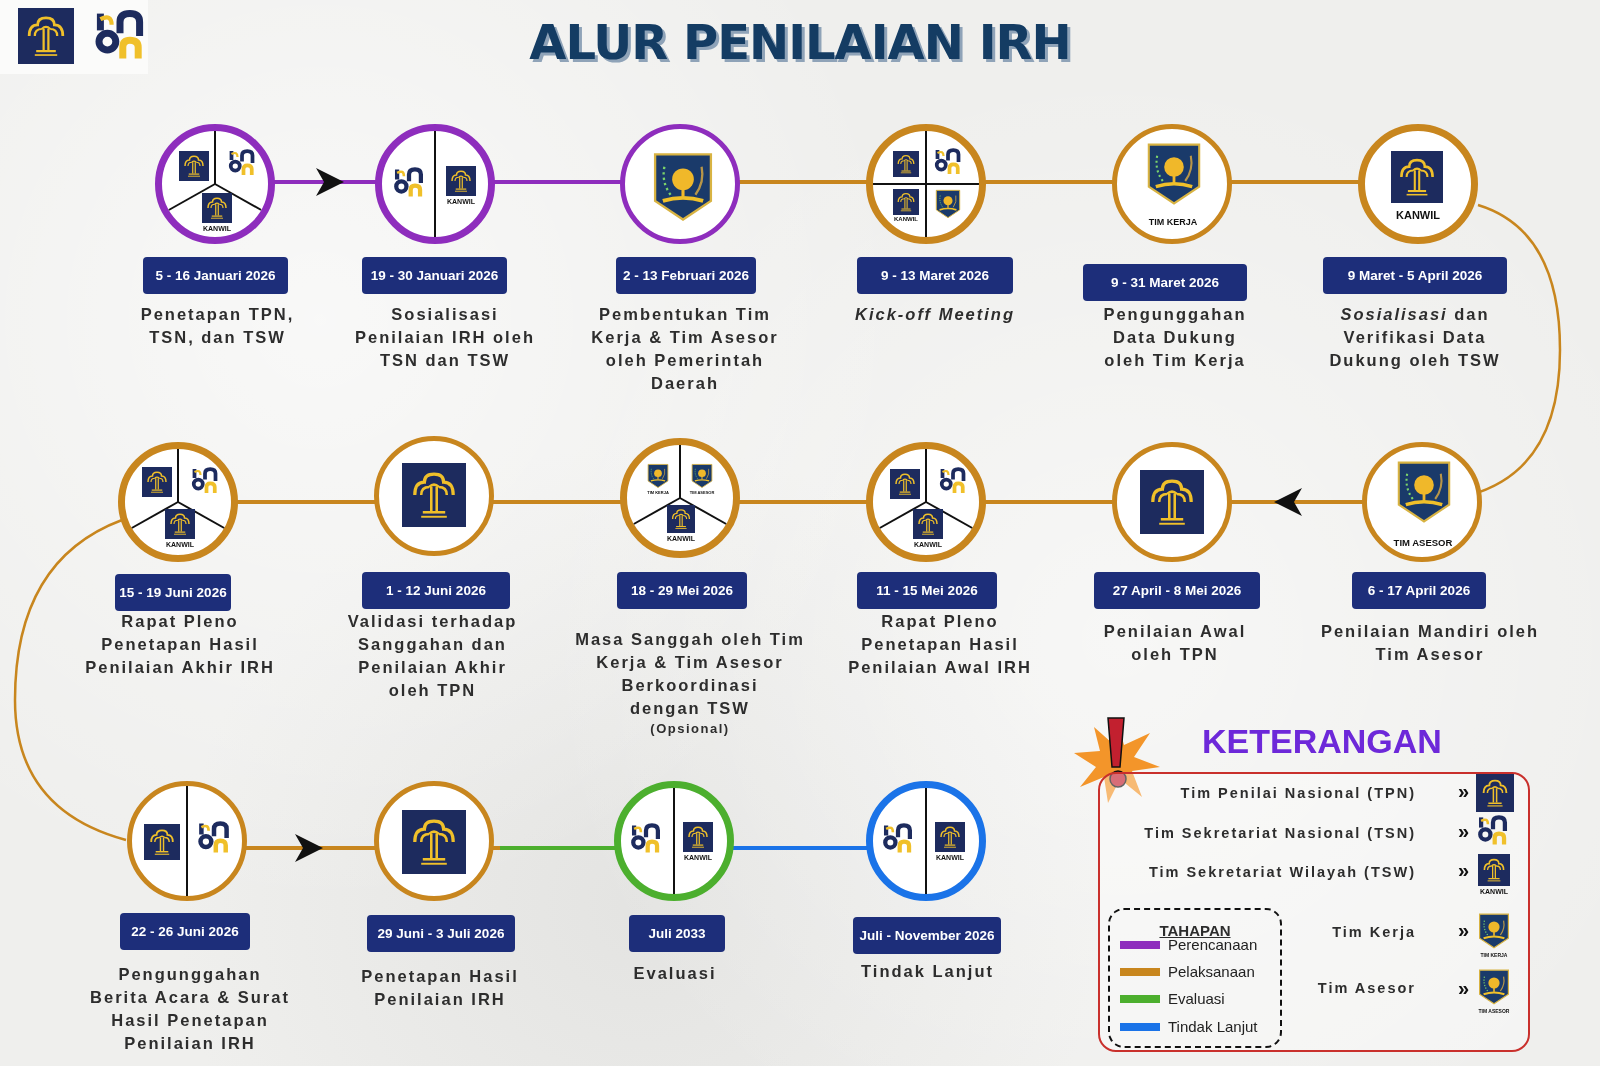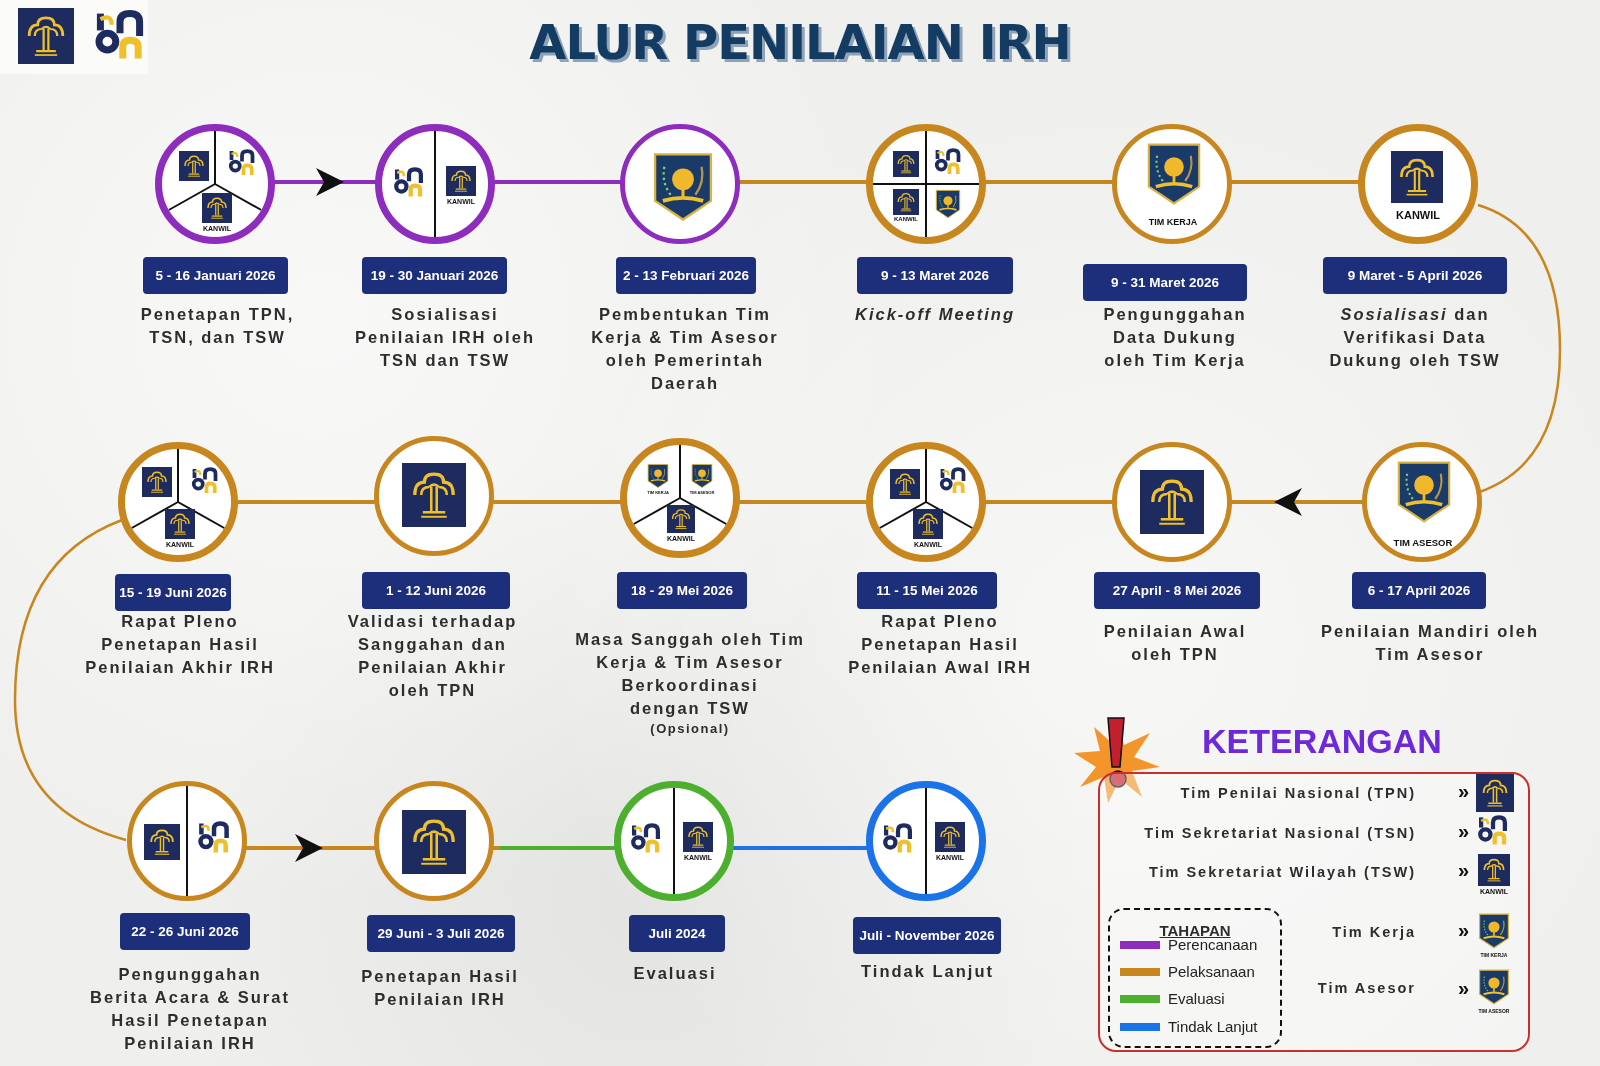--- a/index.html
+++ b/index.html
@@ -391,21 +391,21 @@
 <div class="node" style="left:614px;top:781px;border:7px solid #4caf2e;">
   <div class="div-v"></div>
   <svg class="emb" style="left:8px;top:34px" width="34" height="34">
       <use href="#bphn"></use>
     </svg>
   <svg class="emb" style="left:62px;top:34px" width="30" height="30">
       <use href="#tree"></use>
     </svg>
   <div class="kanwil-cap" style="left:57px;top:66px;width:40px">KANWIL</div>
 </div>
-<div class="date" style="left:629px;top:915px;width:96px">Juli 2024</div>
+<div class="date" style="left:629px;top:915px;width:96px">Juli 2033</div>
 <div class="desc" style="left:580px;top:962px;width:190px">Evaluasi</div>
 
 <div class="node" style="left:866px;top:781px;border:7px solid #1a73e8;">
   <div class="div-v"></div>
   <svg class="emb" style="left:8px;top:34px" width="34" height="34">
       <use href="#bphn"></use>
     </svg>
   <svg class="emb" style="left:62px;top:34px" width="30" height="30">
       <use href="#tree"></use>
     </svg>

